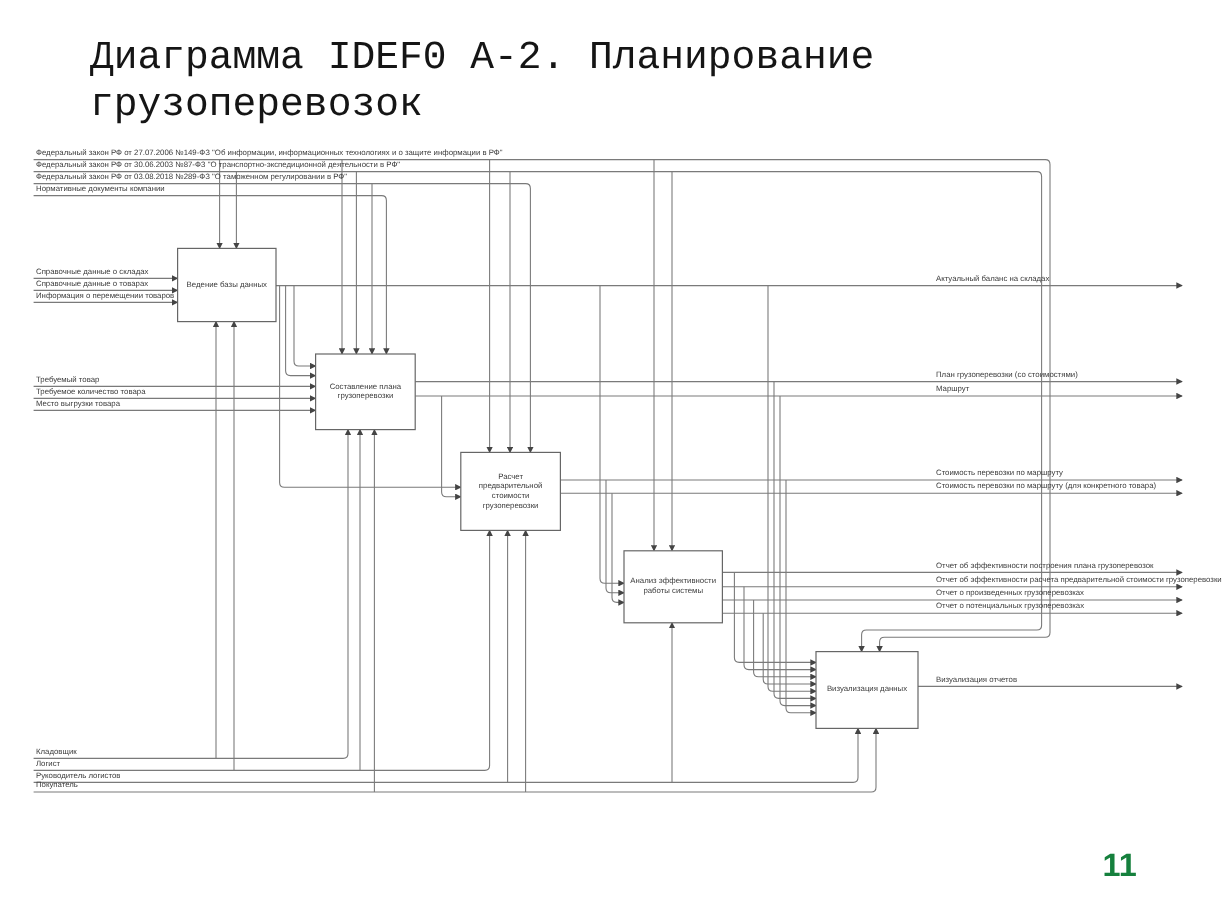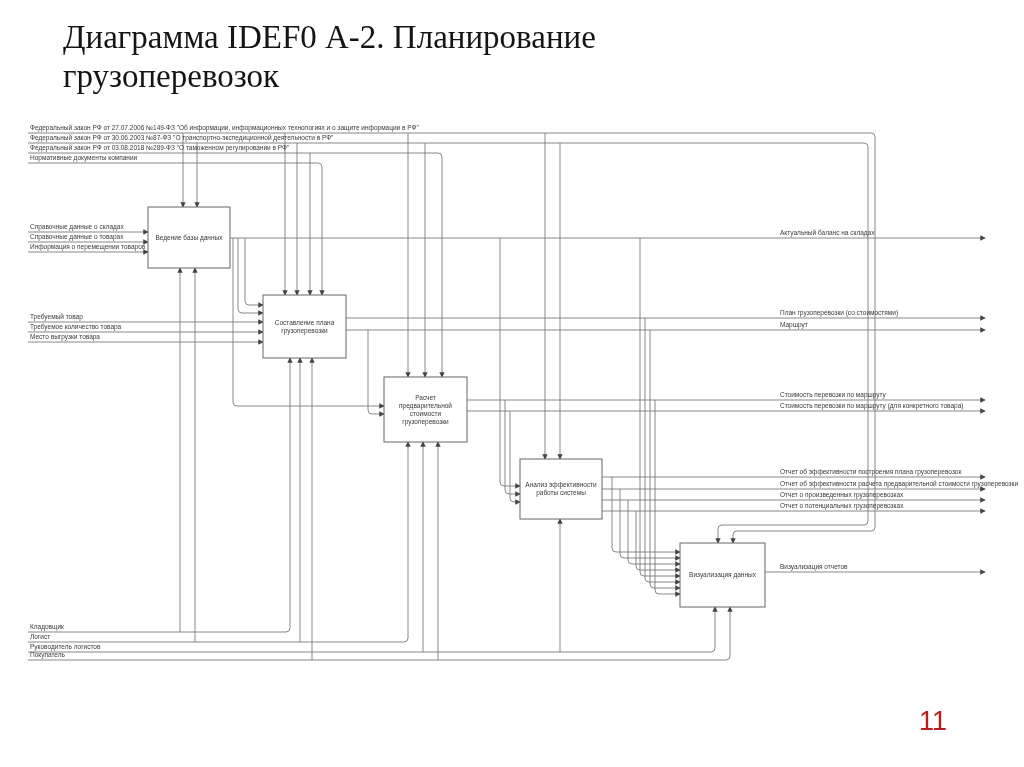--- a/index.html
+++ b/index.html
@@ -1,38 +1,38 @@
 <!DOCTYPE html>
 <html><head>
 <meta charset="utf-8">
 <style>
   html,body{margin:0;padding:0;}
   body{
     width:1024px;height:767px;position:relative;background:#ffffff;
     font-family:"Liberation Sans",sans-serif;overflow:hidden;
   }
   .title{
-    position:absolute;left:63px;top:18px;width:680px;margin:0;
-    font-family:Liberation Serif, serif;
+    position:absolute;left:63px;top:18px;width:680px;margin:12px;
+    font-family:Liberation Mono, monospace;
     font-weight:400;font-size:33px;line-height:1.17;color:#151515;
   }
   .diagram{position:absolute;left:0;top:0;width:1024px;height:767px;}
   svg{position:absolute;left:0;top:0;}
   .lbl{
     position:absolute;font-size:6.5px;line-height:8px;color:#3a3a3a;
     white-space:nowrap;
   }
   .boxlbl{
     position:absolute;display:flex;align-items:center;justify-content:center;
     text-align:center;font-size:6.5px;line-height:8px;color:#3a3a3a;
     padding:0 5px;box-sizing:border-box;
   }
   .pagenum{
     position:absolute;left:903px;top:706px;width:60px;text-align:center;
-    font-size:27px;color:#b91c1c;
+    font-size:27px;color:#15803d;font-weight:bold;
   }
 </style>
 </head>
 <body>
 
 <div class="diagram">
 
   <h1 class="title">Диаграмма IDEF0 А-2. Планирование грузоперевозок</h1>
 
   <svg width="1024" height="767" viewBox="0 0 1024 767">

